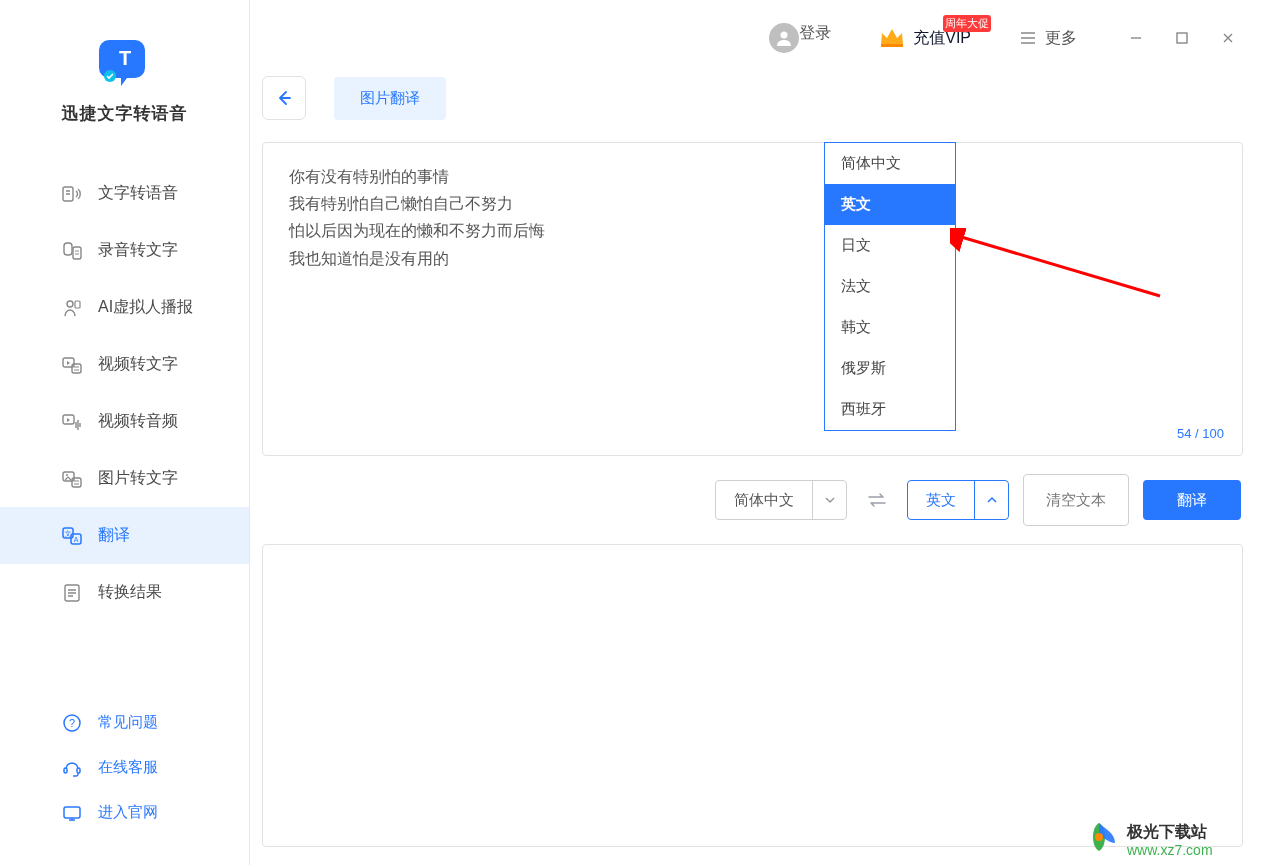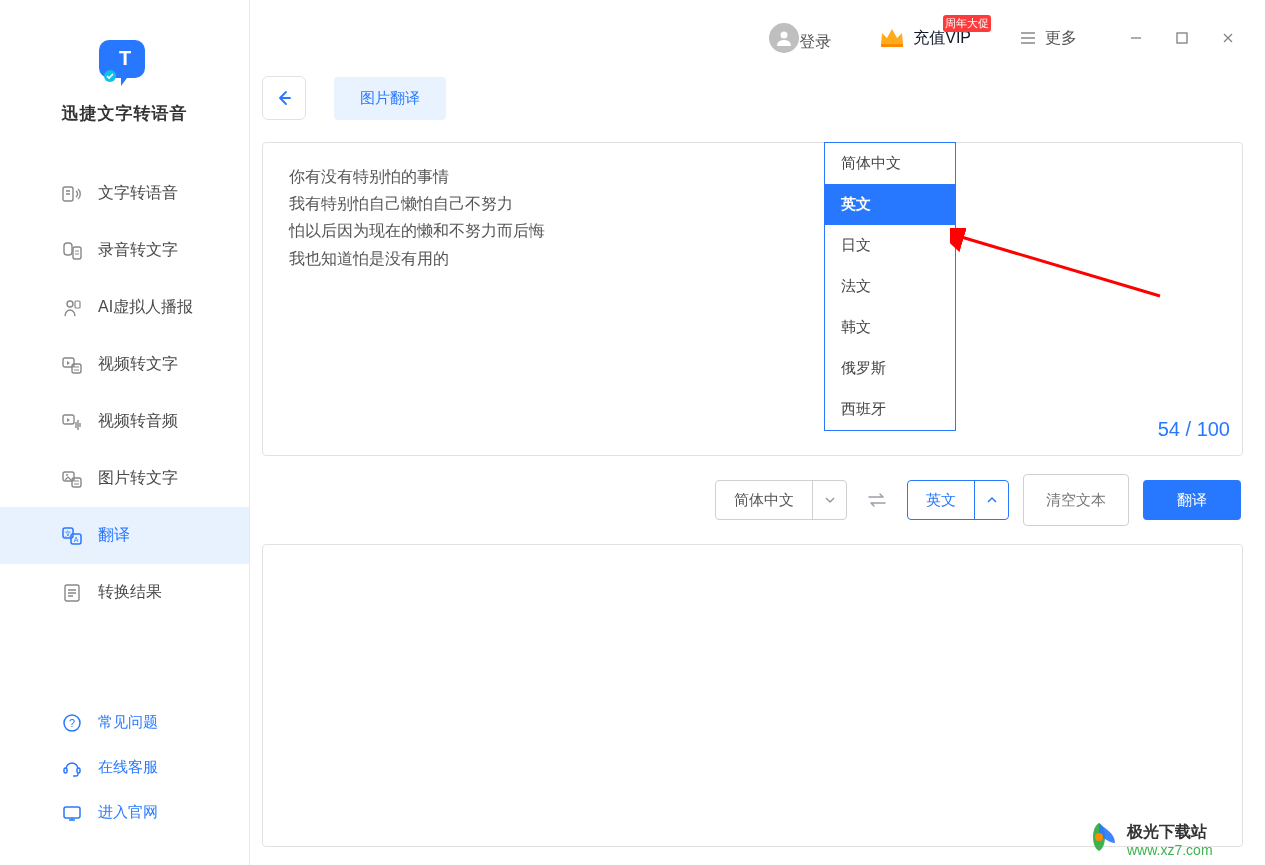--- a/index.html
+++ b/index.html
@@ -17,41 +17,41 @@
     .nav-item .label { margin-left: 36px; }
 
     .footer-nav { margin-top: auto; padding-bottom: 30px; }
     .footer-item { display: flex; align-items: center; padding: 13px 30px 13px 62px; font-size: 15px; color: #2878ff; cursor: pointer; position: relative; }
     .footer-item .icon { position: absolute; left: 62px; width: 20px; height: 20px; }
     .footer-item .label { margin-left: 36px; }
 
     .main { flex: 1; display: flex; flex-direction: column; height: 100%; }
 
     .topbar { height: 76px; display: flex; align-items: center; justify-content: flex-end; padding: 0 14px; gap: 12px; }
-    .top-login { display: flex; align-items: flex-end; cursor: pointer; padding: 0 18px; }
+    .top-login { display: flex; align-items: flex-start; cursor: pointer; padding: 0 18px; }
     .avatar { width: 30px; height: 30px; border-radius: 50%; background: #bfbfbf; display: flex; align-items: center; justify-content: center; }
     .top-vip { display: flex; align-items: center; gap: 8px; position: relative; cursor: pointer; padding: 0 18px; }
     .crown { width: 26px; height: 22px; }
     .vip-badge { position: absolute; top: -12px; right: -2px; background: #ff3a3a; color: #fff; font-size: 11px; border-radius: 3px; padding: 1px 2px; }
     .top-more { display: flex; align-items: center; gap: 8px; cursor: pointer; padding: 0 18px; color: #555; }
     .win-controls { display: flex; align-items: center; gap: 0; margin-left: 6px; }
     .win-btn { width: 46px; height: 46px; display: flex; align-items: center; justify-content: center; cursor: pointer; color: #888; }
 
     .tabbar { display: flex; align-items: center; gap: 28px; padding: 0 18px 0 12px; margin-bottom: 22px; }
     .back-btn { width: 44px; height: 44px; border: 1px solid #e2e2e2; border-radius: 6px; display: flex; align-items: center; justify-content: center; cursor: pointer; }
     .tab { background: #e9f3ff; color: #2878ff; font-size: 15px; padding: 12px 26px; border-radius: 4px; cursor: pointer; }
 
     .content { flex: 1; padding: 0 22px 18px 12px; display: flex; flex-direction: column; gap: 18px; overflow: hidden; }
 
     .panel { border: 1px solid #e2e2e2; border-radius: 4px; position: relative; }
     .panel.input { height: 314px; }
     .panel.output { flex: 1; }
     .panel-text { padding: 20px 26px; font-size: 16px; color: #555; line-height: 1.7; white-space: pre-line; }
 
-    .char-count { position: absolute; bottom: 14px; right: 12px; font-size: 20px; }
+    .char-count { position: absolute; bottom: 14px; right: 18px; font-size: 13px; }
     .char-count .cur { color: #2878ff; }
     .char-count .sep, .char-count .max { color: #2878ff; }
 
     .dropdown { position: absolute; top: -1px; left: 561px; width: 132px; background: #fff; border: 1px solid #2878ff; z-index: 10; }
     .dd-item { padding: 11px 16px; font-size: 15px; color: #444; cursor: pointer; }
     .dd-item.sel { background: #2878ff; color: #fff; font-weight: 600; }
 
     .controls { display: flex; align-items: center; gap: 14px; justify-content: flex-end; padding: 0 2px; }
     .select-btn { height: 40px; border: 1px solid #d0d0d0; border-radius: 4px; display: flex; align-items: center; cursor: pointer; background: #fff; }
     .select-btn .txt { padding: 0 18px; font-size: 15px; color: #555; }

